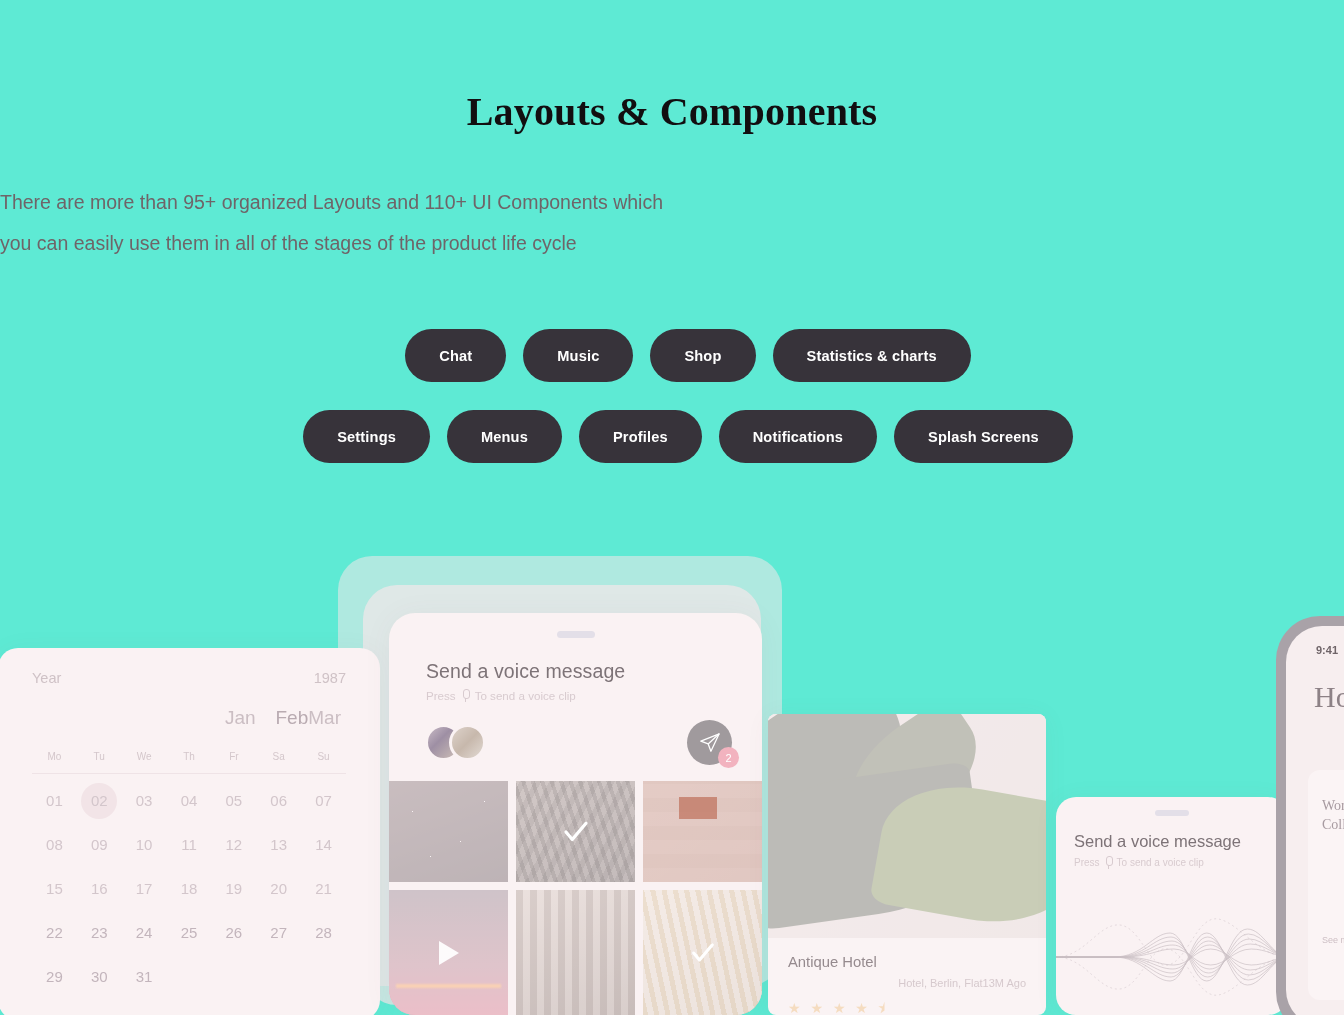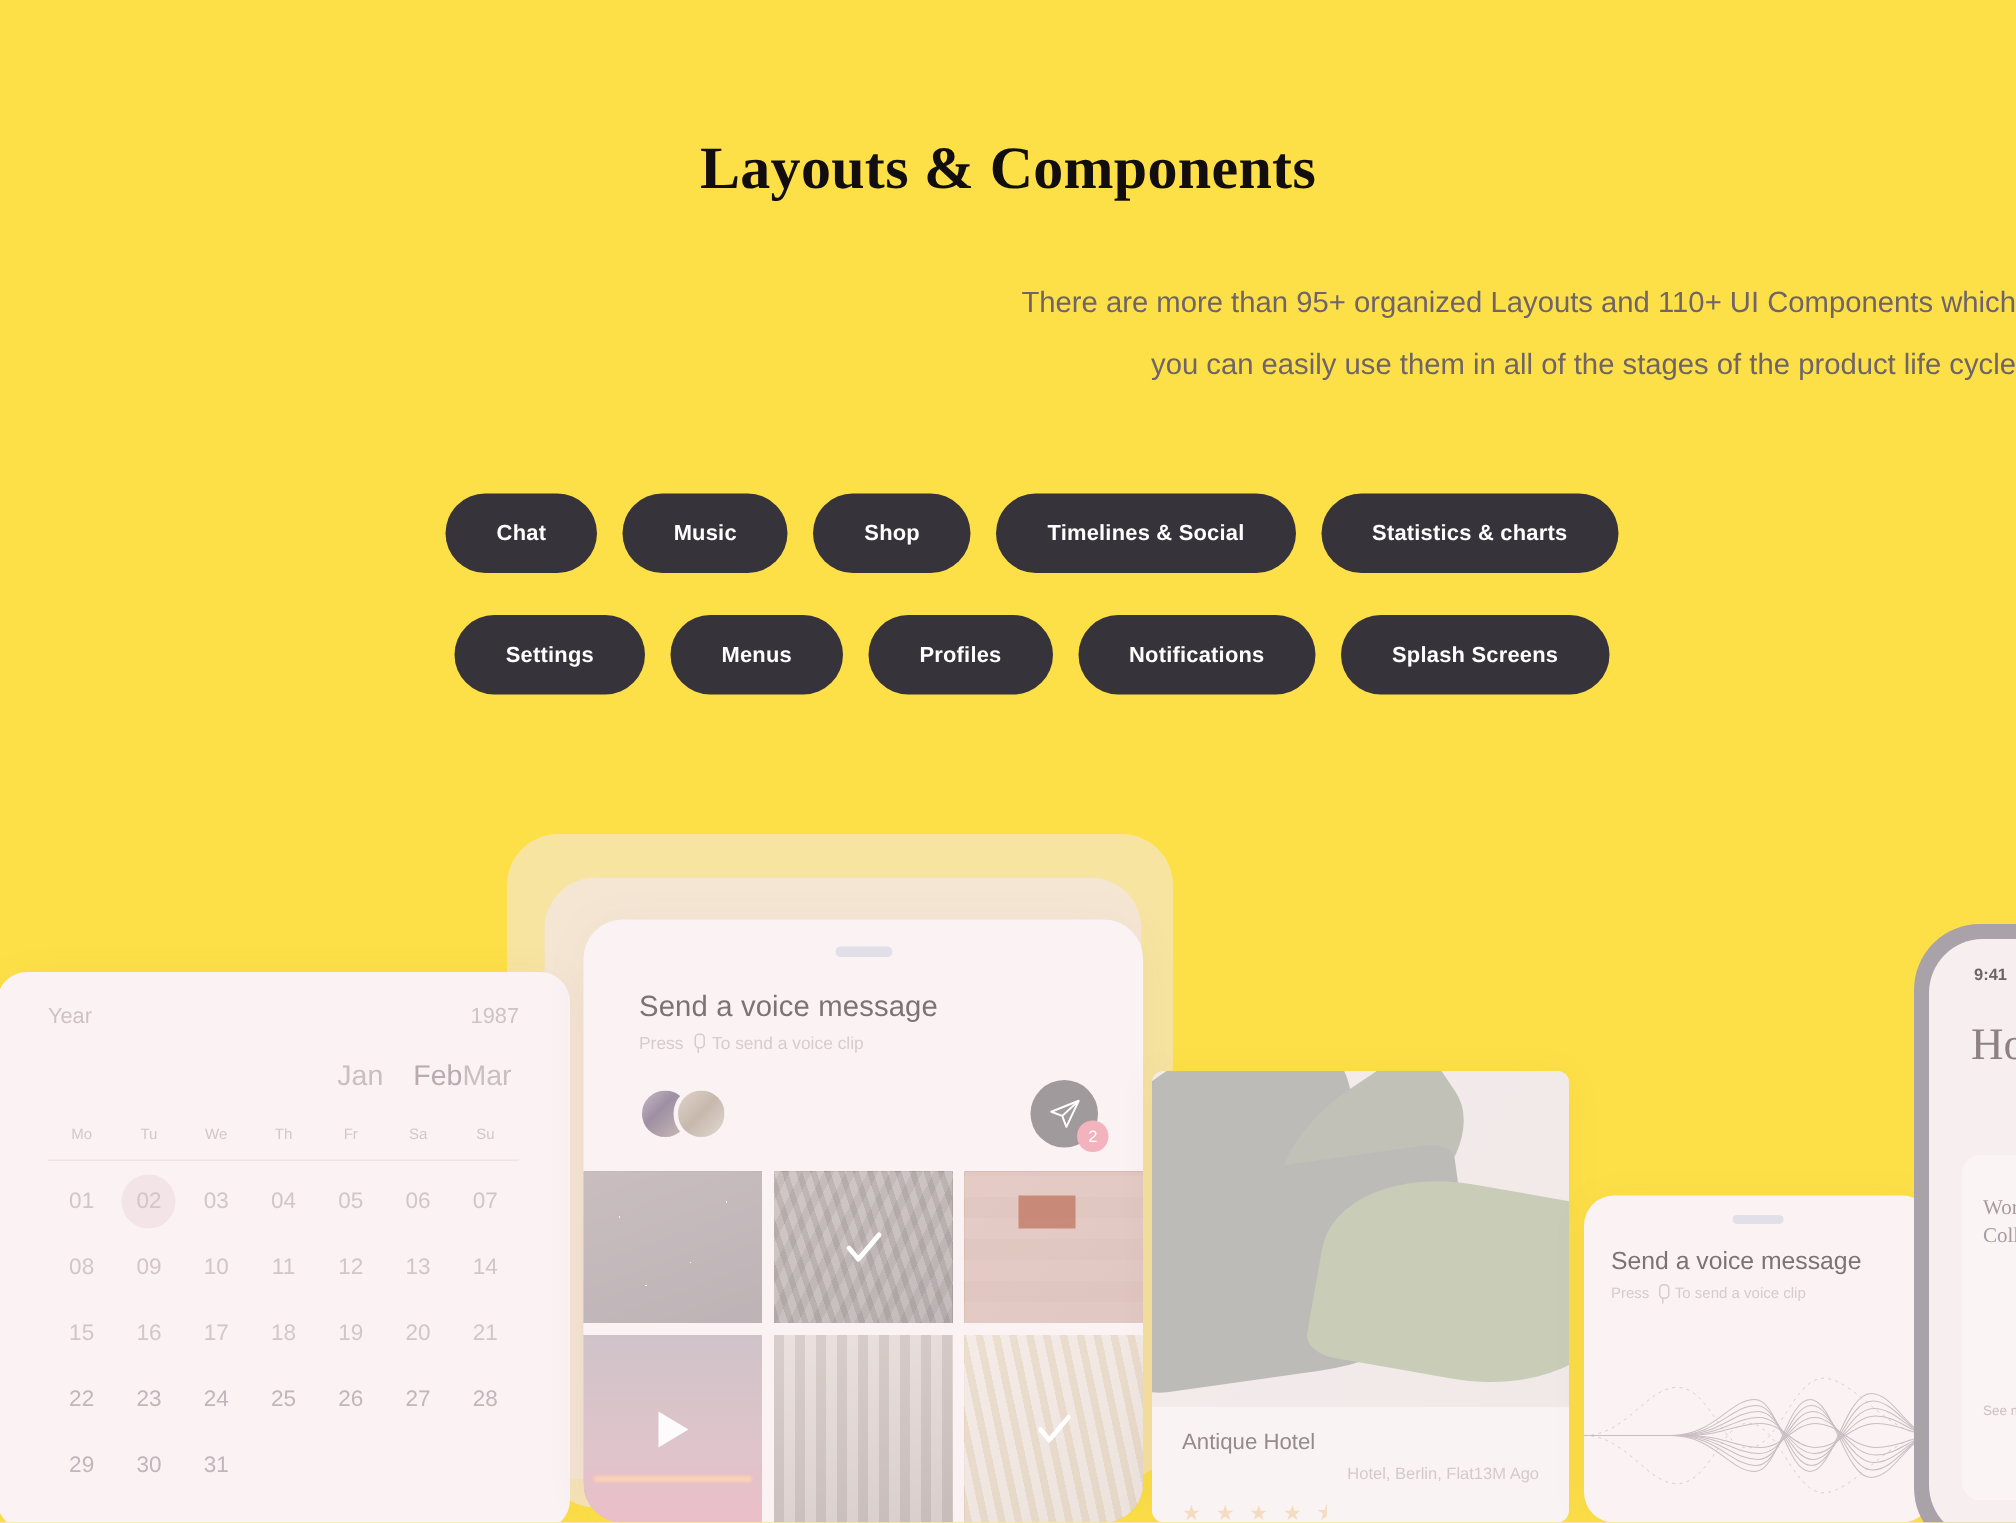--- a/index.html
+++ b/index.html
@@ -2,33 +2,33 @@
 <html><head>
 <meta charset="utf-8">
 <style>
   * { box-sizing: border-box; margin: 0; padding: 0; }
   html, body {
     width: 1344px; height: 1015px;
     overflow: hidden;
     background: #f7eeef;
     font-family: "Liberation Sans", sans-serif;
   }
-  .stage { position: relative; width: 1344px; height: 1015px; overflow: hidden; background: #fde047; }
+  .stage { position: relative; width: 1344px; height: 1015px; overflow: hidden; background: #5eead4; }
 
   
   .page-title {
     position: absolute; top: 88px; left: 0; width: 100%;
     text-align: center;
     font-family: "Liberation Serif", serif;
     font-size: 40px; font-weight: 700; letter-spacing: .2px;
     color: #120e10;
   }
   .page-subtitle {
     position: absolute; top: 182px; left: 0; width: 100%;
-    text-align: right;
+    text-align: left;
     font-size: 19.5px; line-height: 41px; color: #6f6468; font-weight: 400;
   }
   .page-subtitle span { display: block; }
 
   
   .pill-rows { position: absolute; top: 329px; left: 16px; width: 100%; }
   .pill-row { display: flex; justify-content: center; gap: 17px; }
   .pill-row + .pill-row { margin-top: 28px; }
   .pill {
     background: #37333a; color: #fff;
@@ -184,21 +184,20 @@
   <div class="page-subtitle">
     <span>There are more than 95+ organized Layouts and 110+ UI Components which</span>
     <span>you can easily use them in all of the stages of the product life cycle</span>
   </div>
 
   <div class="pill-rows">
     <div class="pill-row">
       <div class="pill">Chat</div>
       <div class="pill">Music</div>
       <div class="pill">Shop</div>
-      <div class="pill">Timelines &amp; Social</div>
       <div class="pill">Statistics &amp; charts</div>
     </div>
     <div class="pill-row">
       <div class="pill">Settings</div>
       <div class="pill">Menus</div>
       <div class="pill">Profiles</div>
       <div class="pill">Notifications</div>
       <div class="pill">Splash Screens</div>
     </div>
   </div>

